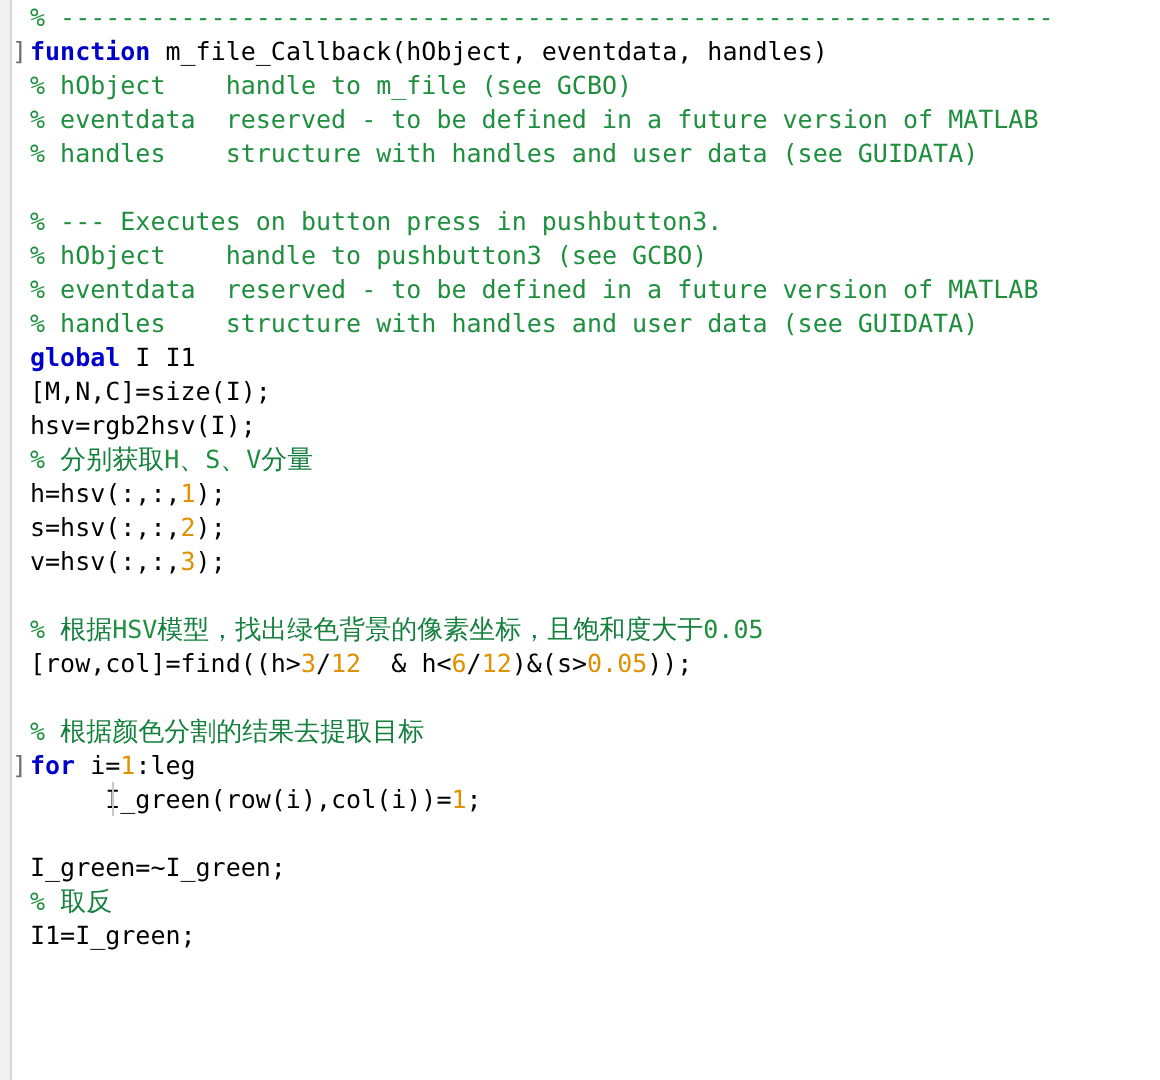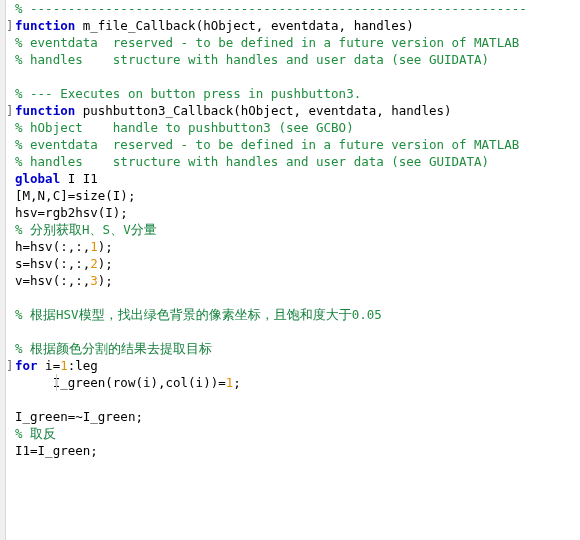--- a/index.html
+++ b/index.html
@@ -84,37 +84,38 @@
   }
 </style>
 </head>
 <body>
 
 <div id="editor">
   <div class="gutter-strip"></div>
   <div class="code-area">
       <div class="line"><span class="fold"></span><span class="cmt">% ------------------------------------------------------------------</span></div>
       <div class="line"><span class="fold open"></span><span class="kw">function</span><span class="txt"> m_file_Callback(hObject, eventdata, handles)</span></div>
+      <div class="line"><span class="fold"></span><span class="cmt">% hObject    handle to m_file (see GCBO)</span></div>
       <div class="line"><span class="fold"></span><span class="cmt">% eventdata  reserved - to be defined in a future version of MATLAB</span></div>
       <div class="line"><span class="fold"></span><span class="cmt">% handles    structure with handles and user data (see GUIDATA)</span></div>
       <div class="line"><span class="fold"></span><span class="txt"></span></div>
       <div class="line"><span class="fold"></span><span class="cmt">% --- Executes on button press in pushbutton3.</span></div>
-      <div class="line"><span class="fold open"></span><span class="kw">function</span><span class="txt"> pushbutton3_Callback(hObject, eventdata, handles)</span></div>
       <div class="line"><span class="fold"></span><span class="cmt">% hObject    handle to pushbutton3 (see GCBO)</span></div>
       <div class="line"><span class="fold"></span><span class="cmt">% eventdata  reserved - to be defined in a future version of MATLAB</span></div>
       <div class="line"><span class="fold"></span><span class="cmt">% handles    structure with handles and user data (see GUIDATA)</span></div>
       <div class="line"><span class="fold"></span><span class="kw">global</span><span class="txt"> I I1</span></div>
       <div class="line"><span class="fold"></span><span class="txt">[M,N,C]=size(I);</span></div>
       <div class="line"><span class="fold"></span><span class="txt">hsv=rgb2hsv(I);</span></div>
       <div class="line"><span class="fold"></span><span class="cmt">% </span><span class="cjk">分别获取</span><span class="cmt">H</span><span class="cjk">、</span><span class="cmt">S</span><span class="cjk">、</span><span class="cmt">V</span><span class="cjk">分量</span></div>
       <div class="line"><span class="fold"></span><span class="txt">h=hsv(:,:,</span><span class="num">1</span><span class="txt">);</span></div>
       <div class="line"><span class="fold"></span><span class="txt">s=hsv(:,:,</span><span class="num">2</span><span class="txt">);</span></div>
       <div class="line"><span class="fold"></span><span class="txt">v=hsv(:,:,</span><span class="num">3</span><span class="txt">);</span></div>
       <div class="line"><span class="fold"></span><span class="txt"></span></div>
       <div class="line"><span class="fold"></span><span class="cmt">% </span><span class="cjk">根据</span><span class="cmt">HSV</span><span class="cjk">模型，找出绿色背景的像素坐标，且饱和度大于</span><span class="cmt">0.05</span></div>
+      <div class="line"><span class="fold"></span><span class="txt">[row,col]=find((h&gt;</span><span class="num">3</span><span class="txt">/</span><span class="num">12</span><span class="txt">  &amp; h&lt;</span><span class="num">6</span><span class="txt">/</span><span class="num">12</span><span class="txt">)&amp;(s&gt;</span><span class="num">0.05</span><span class="txt">));</span></div>
       <div class="line"><span class="fold"></span><span class="txt"></span></div>
       <div class="line"><span class="fold"></span><span class="cmt">% </span><span class="cjk">根据颜色分割的结果去提取目标</span></div>
       <div class="line"><span class="fold open"></span><span class="kw">for</span><span class="txt"> i=</span><span class="num">1</span><span class="txt">:leg</span></div>
       <div class="line"><span class="fold"></span><span class="indent-guide"></span><span class="txt">     I_green(row(i),col(i))=</span><span class="num">1</span><span class="txt">;</span></div>
       <div class="line"><span class="fold"></span><span class="txt"></span></div>
       <div class="line"><span class="fold"></span><span class="txt">I_green=~I_green;</span></div>
       <div class="line"><span class="fold"></span><span class="cmt">% </span><span class="cjk">取反</span></div>
       <div class="line"><span class="fold"></span><span class="txt">I1=I_green;</span></div>
     </div>
 </div>

